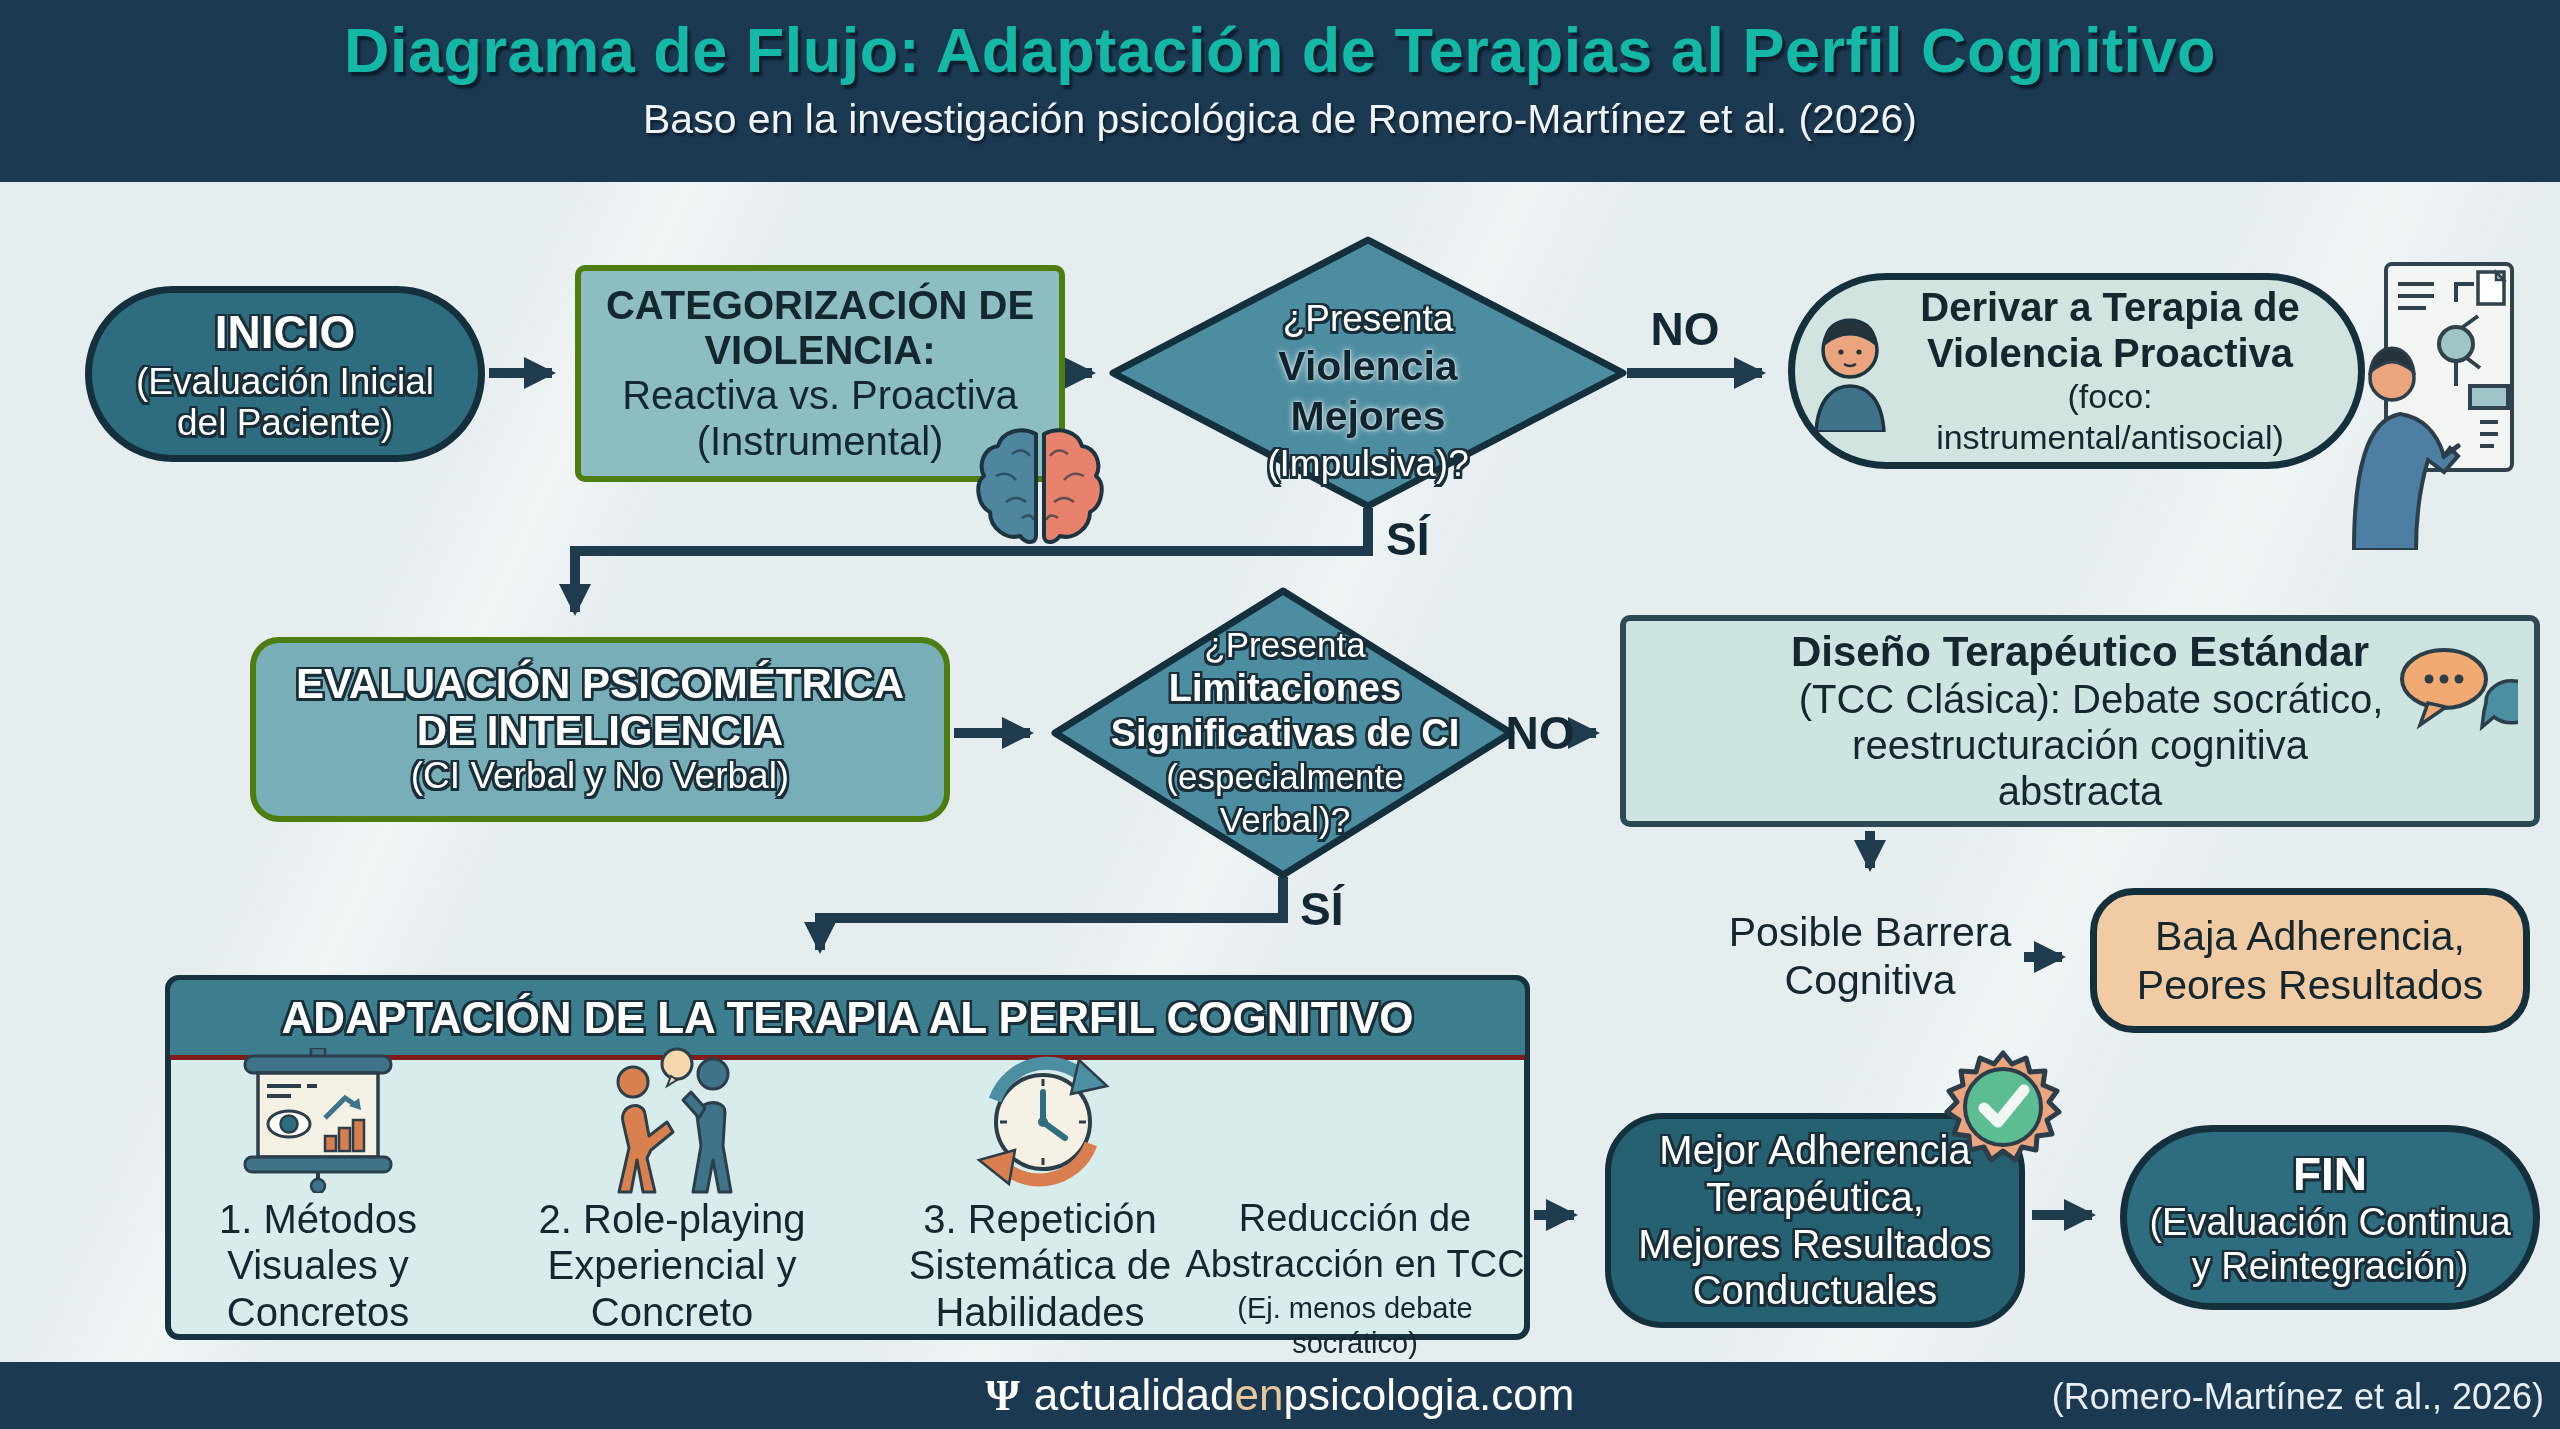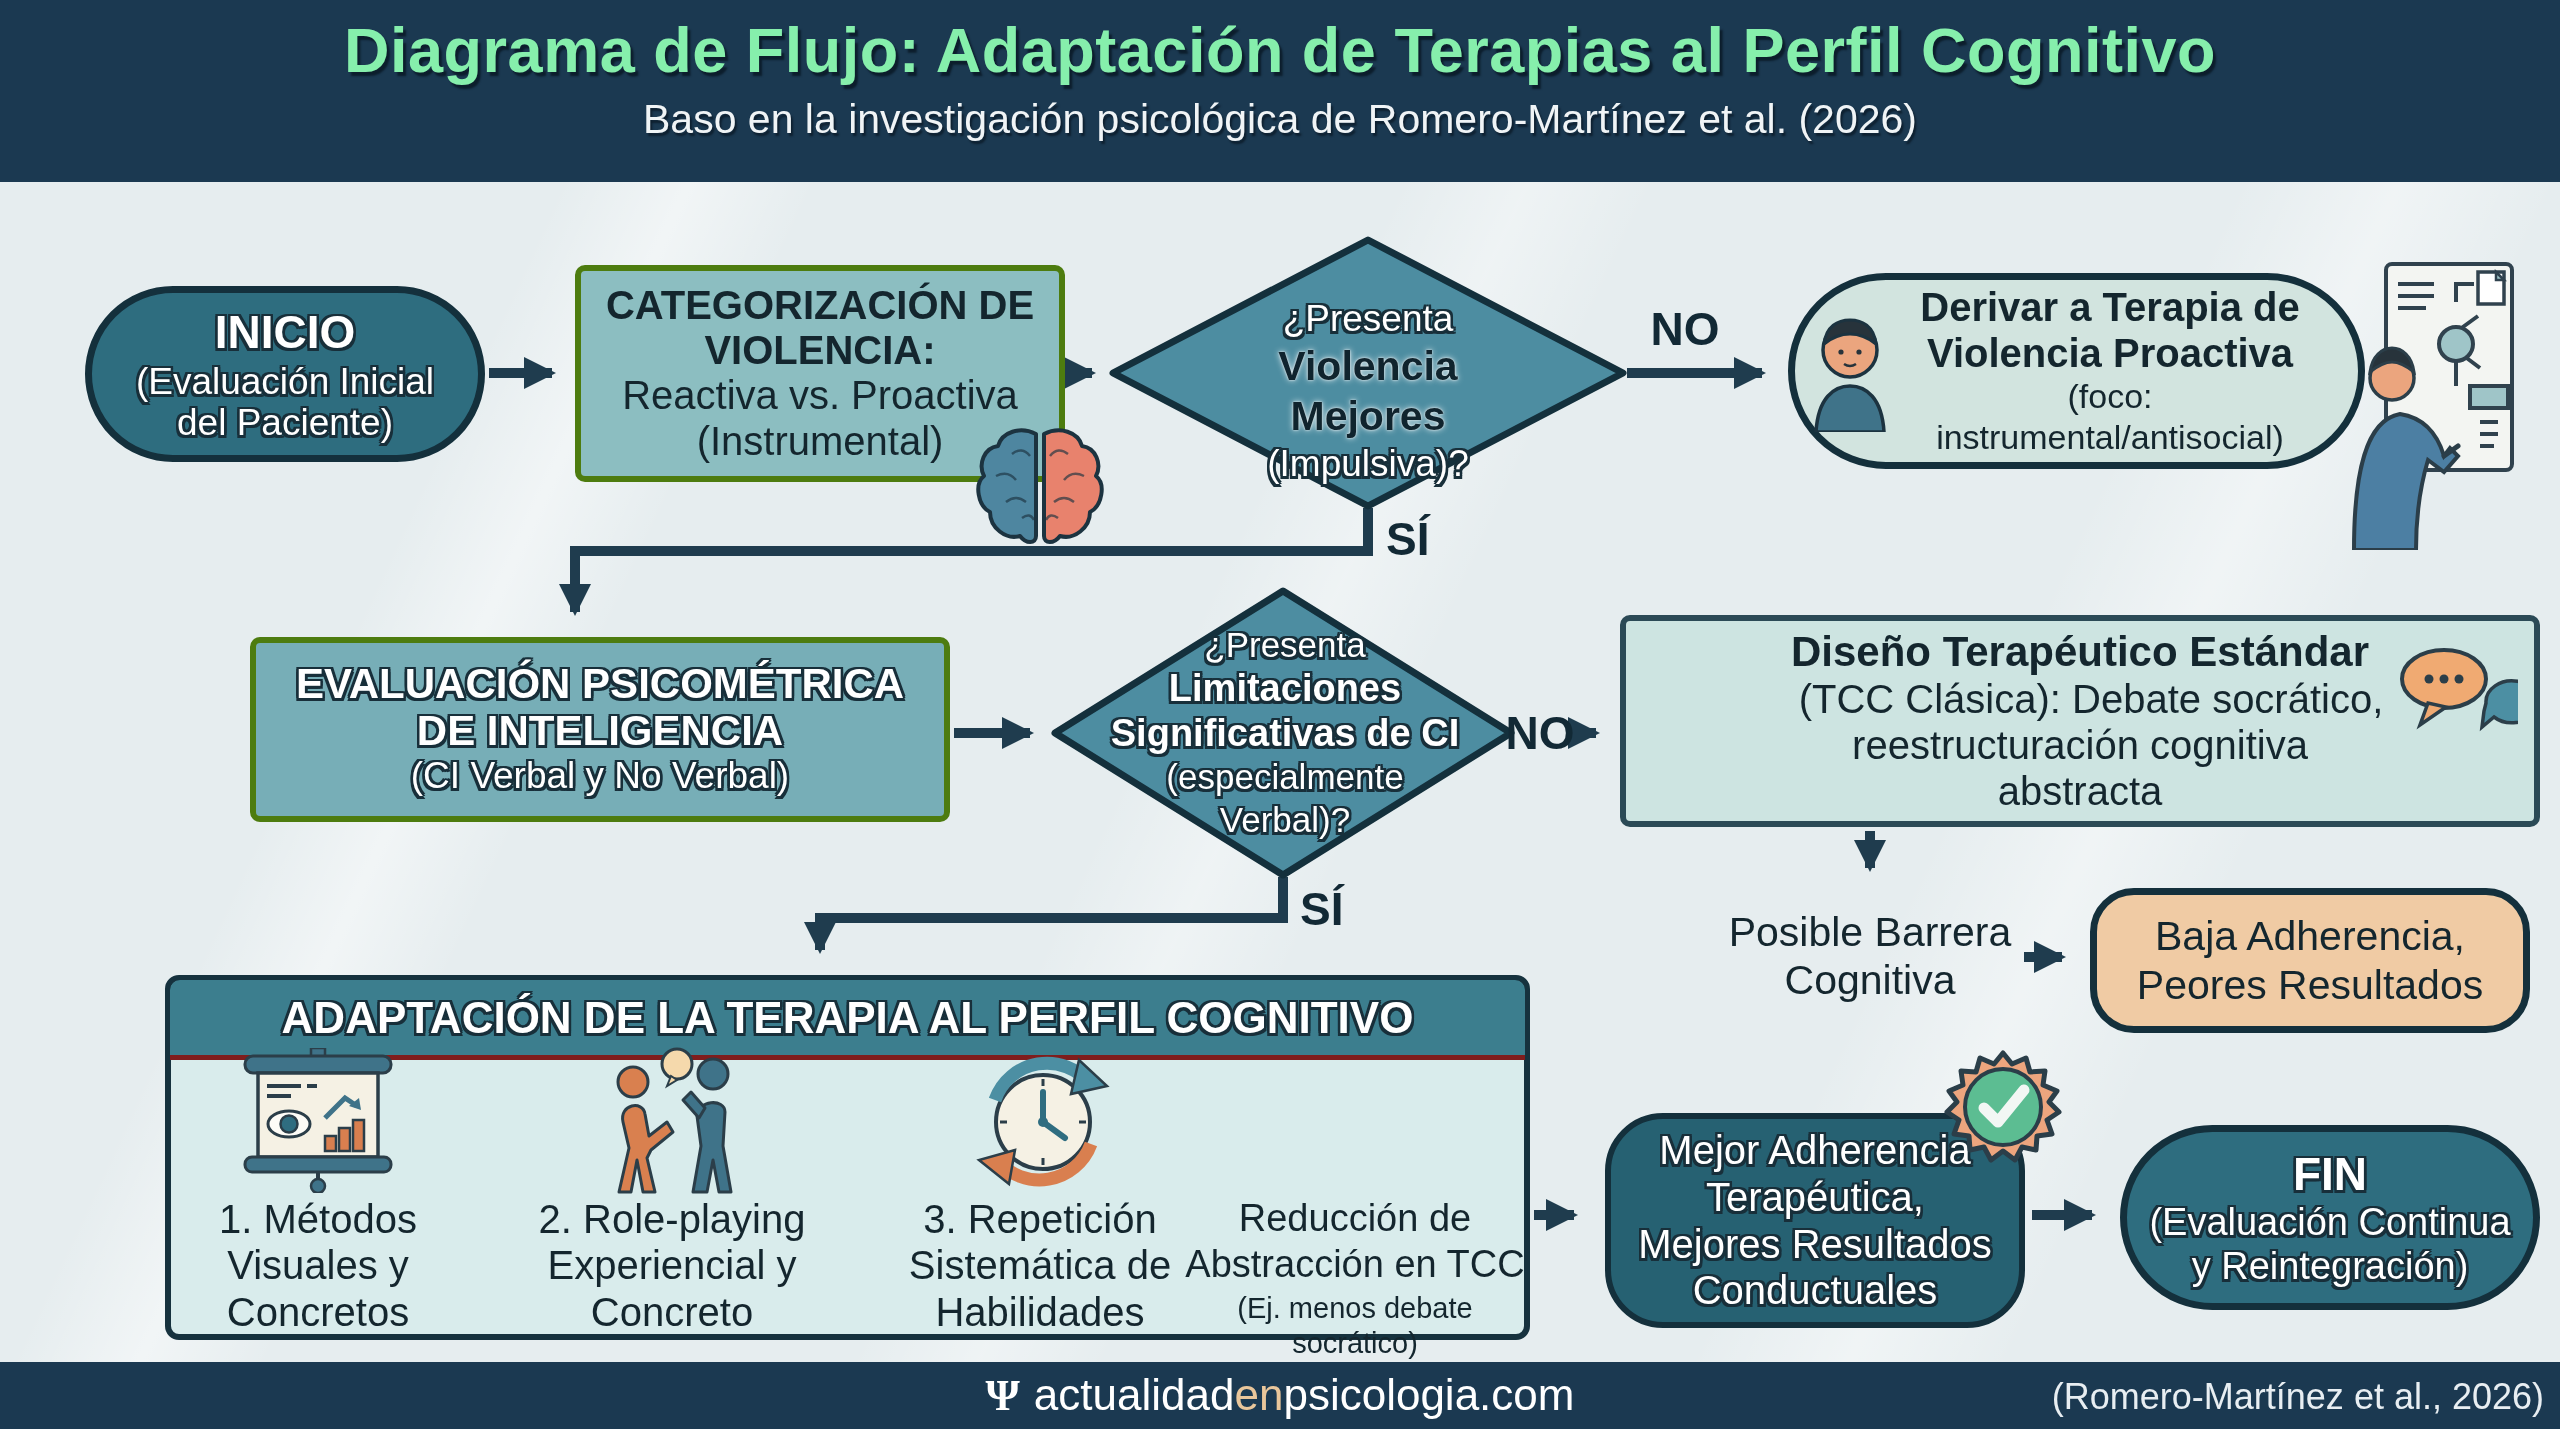--- a/index.html
+++ b/index.html
@@ -7,21 +7,21 @@
          font-family:"Liberation Sans",sans-serif;background:#e6edef;}
   
   #stage::before{content:"";position:absolute;inset:0;z-index:0;pointer-events:none;
     background:
       linear-gradient(115deg, rgba(255,255,255,0) 20%, rgba(255,255,255,.45) 24%, rgba(255,255,255,0) 28%),
       linear-gradient(115deg, rgba(255,255,255,0) 46%, rgba(255,255,255,.35) 50%, rgba(255,255,255,0) 54%),
       linear-gradient(115deg, rgba(255,255,255,0) 72%, rgba(255,255,255,.4) 77%, rgba(255,255,255,0) 82%);}
   .band{position:absolute;left:0;width:2560px;background:#1b3951;z-index:2;}
   #header{top:0;height:182px;text-align:center;}
   #header .title{margin-top:14px;font-size:63px;font-weight:bold;letter-spacing:.5px;
-    color:#86efac;text-shadow:3px 4px 2px rgba(5,15,25,.65);}
+    color:#14b8a6;text-shadow:3px 4px 2px rgba(5,15,25,.65);}
   #header .subtitle{margin-top:10px;font-size:41px;color:#f0f4f6;text-shadow:2px 3px 2px rgba(5,15,25,.6);}
   #footer{top:1362px;height:67px;}
   #footer .center{position:absolute;left:0;right:0;top:8px;text-align:center;font-size:44px;color:#fff;}
   #footer .psi{font-family:"Liberation Serif",serif;font-weight:bold;margin-right:14px;}
   #footer .accent{color:#e9c69b;}
   #footer .cite{position:absolute;right:16px;top:14px;font-size:36px;color:#e8eef2;}
 
   svg.layer{position:absolute;left:0;top:0;z-index:1;}
   .node{position:absolute;box-sizing:border-box;z-index:2;}
   .stadium{border:7px solid #14303c;border-radius:110px;}
@@ -127,21 +127,21 @@
     <rect x="126" y="22" width="26" height="32" fill="#fff" stroke="#30424e" stroke-width="3.5"></rect>
     <path d="M144,22 l8,8 h-8 Z" fill="#9fc5c8" stroke="#30424e" stroke-width="2.5"></path>
     <circle cx="104" cy="94" r="17" fill="#9fc5c8" stroke="#30424e" stroke-width="4"></circle>
     <rect x="118" y="136" width="38" height="22" fill="#9fc5c8" stroke="#30424e" stroke-width="4"></rect>
     <path d="M2,300 C2,222 14,170 48,164 C74,168 86,186 92,206 L98,198 L106,206 L92,222 L76,210 C70,230 64,258 64,300 Z" fill="#4c7fa3" stroke="#2b3e49" stroke-width="4"></path>
     <circle cx="40" cy="128" r="22" fill="#eba57e" stroke="#2b3e49" stroke-width="3.5"></circle>
     <path d="M18,122 C20,106 30,98 40,98 C50,98 60,106 62,122 C52,114 46,112 40,112 C34,112 28,114 18,122 Z" fill="#27333b" stroke="#2b3e49" stroke-width="3"></path>
     <path d="M92,206 l14,-10" stroke="#2b3e49" stroke-width="5" stroke-linecap="round"></path>
   </svg>
 
-  <div class="node rect flex" style="left:250px;top:637px;width:700px;height:185px;background:#77aeb7;">
+  <div class="node rect flex" style="left:250px;top:637px;width:700px;height:185px;background:#77aeb7;border-radius:29px;">
     <div class="white-ol b" style="font-size:42px;line-height:1.12;">EVALUACIÓN PSICOMÉTRICA</div>
     <div class="white-ol b" style="font-size:42px;line-height:1.12;">DE INTELIGENCIA</div>
     <div class="white-ol" style="font-size:37px;line-height:1.2;">(CI Verbal y No Verbal)</div>
   </div>
 
   <div class="txt" style="left:1095px;top:623px;width:380px;">
     <div class="white-ol" style="font-size:35px;line-height:1.24;">¿Presenta</div>
     <div class="white-ol b" style="font-size:38px;line-height:1.18;">Limitaciones</div>
     <div class="white-ol b" style="font-size:38px;line-height:1.18;">Significativas de CI</div>
     <div class="white-ol" style="font-size:35px;line-height:1.22;">(especialmente</div>

